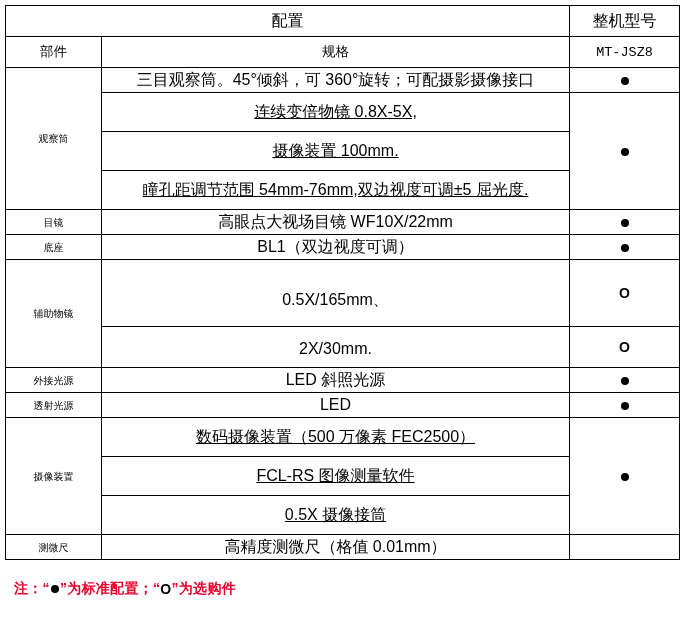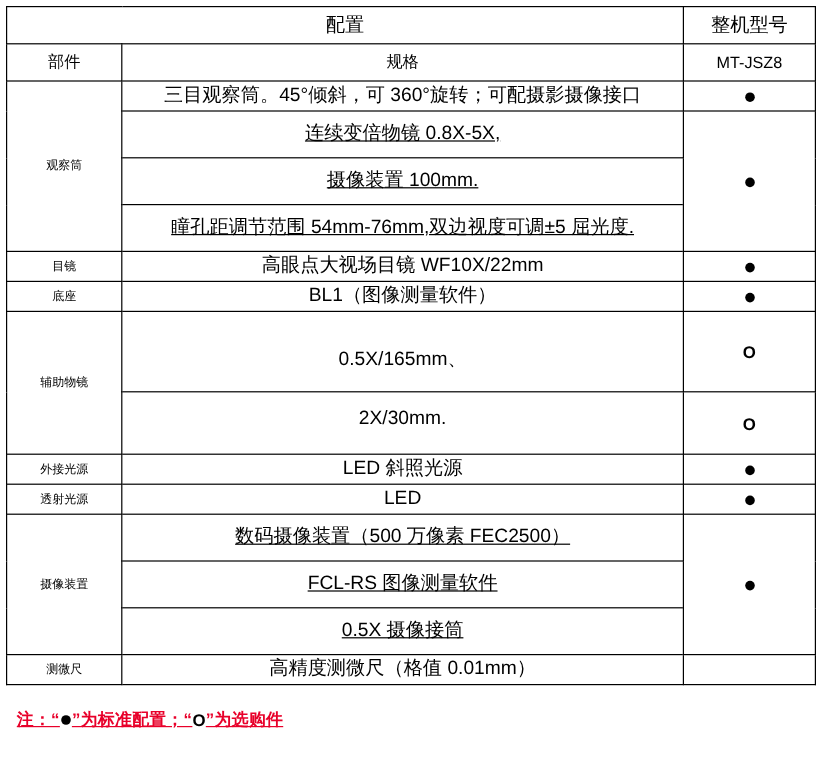--- a/index.html
+++ b/index.html
@@ -39,20 +39,21 @@
 
   .hdr-cell {
     text-align: center;
     height: 30px;
     font-size: 16px;
   }
   .sub-cell {
     text-align: center;
     height: 30px;
     font-size: 13.5px;
+    font-family: Liberation Mono, monospace;
   }
   .part-cell {
     text-align: center;
     font-size: 10px;
     padding: 6px 2px;
     line-height: 1.5;
   }
   .spec-cell {
     text-align: center;
     font-size: 16px;
@@ -82,21 +83,20 @@
     font-weight: bold;
     line-height: 1;
     vertical-align: middle;
   }
   .note {
     margin: 20px 0 0 14px;
     color: #e8002a;
     font-size: 14px;
     font-weight: bold;
     letter-spacing: 0.3px;
-    text-decoration: underline;
   }
   .note .ndot {
     display: inline-block;
     width: 8px;
     height: 8px;
     border-radius: 50%;
     background: #000000;
     vertical-align: middle;
     margin: 0 1px;
   }
@@ -148,31 +148,31 @@
       </tr>
 
       <tr>
         <td class="part-cell">目镜</td>
         <td class="spec-cell">高眼点大视场目镜 WF10X/22mm</td>
         <td class="mark-cell"><span class="dot-filled"></span></td>
       </tr>
 
       <tr>
         <td class="part-cell">底座</td>
-        <td class="spec-cell">BL1（图像测量软件）</td>
+        <td class="spec-cell">BL1（双边视度可调）</td>
         <td class="mark-cell"><span class="dot-filled"></span></td>
       </tr>
 
       <tr>
         <td class="part-cell" rowspan="2">辅助物镜</td>
         <td class="spec-cell" style="padding-top:28px;padding-bottom:14px;">0.5X/165mm、</td>
         <td class="mark-cell"><span class="dot-open">O</span></td>
       </tr>
       <tr>
-        <td class="spec-cell" style="padding-top:10px;padding-bottom:17px;">2X/30mm.</td>
+        <td class="spec-cell" style="padding-top:10px;padding-bottom:6px;">2X/30mm.</td>
         <td class="mark-cell"><span class="dot-open">O</span></td>
       </tr>
 
       <tr>
         <td class="part-cell">外接光源</td>
         <td class="spec-cell">LED 斜照光源</td>
         <td class="mark-cell"><span class="dot-filled"></span></td>
       </tr>
 
       <tr>

